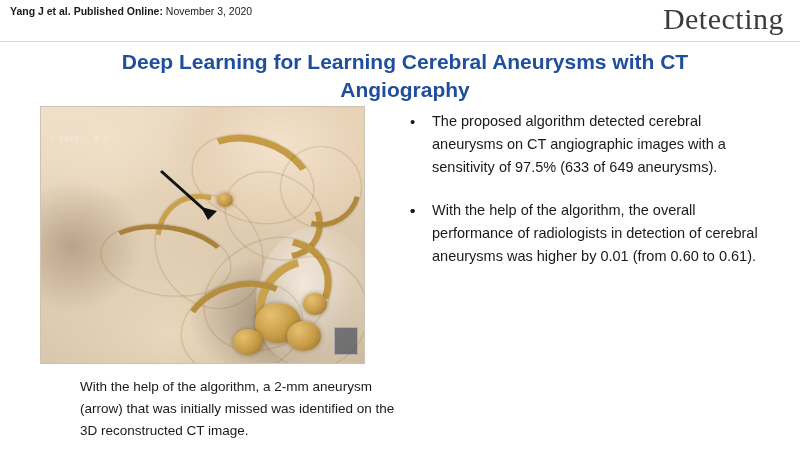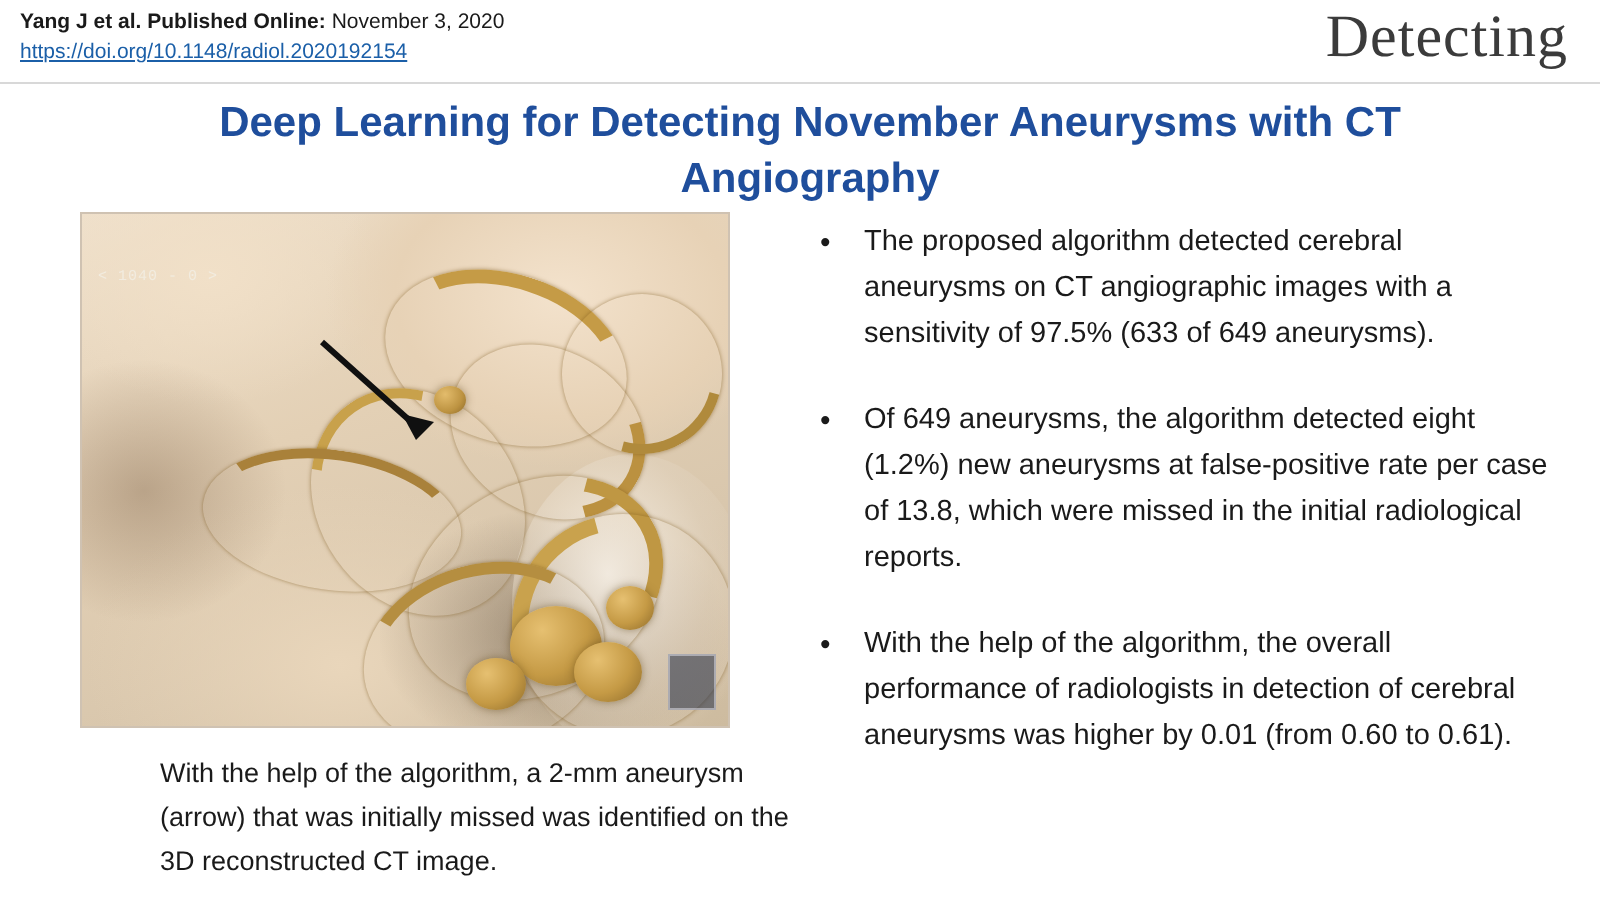--- a/index.html
+++ b/index.html
@@ -212,25 +212,24 @@
 <body>
 
 <div class="slide">
 
   <div class="header">
     <div class="citation">
       <span class="authors">Yang J et al.</span>
       <span class="authors">Published Online:</span>
       <span>November 3, 2020</span>
     </div>
-    <a class="doi-link" href="#">https://doi.org/10.1148/radiol.2020192154</a>
     <div class="brand">Detecting</div>
   </div>
 
-  <div class="title">Deep Learning for Detecting November Aneurysms with CT Angiography</div>
+  <div class="title">Deep Learning for Learning Cerebral Aneurysms with CT Angiography</div>
 
   <div class="figure-wrap">
     <div class="figure">
       <div class="fig-bg"></div>
       <div class="fig-dark-left"></div>
       <div class="fig-dark-bottom"></div>
       <div class="skull-edge"></div>
 
       <div class="vessel v1"></div>
       <div class="vessel v2"></div>
@@ -259,21 +258,20 @@
 
   <div class="caption">With the help of the algorithm, a 2-mm aneurysm (arrow) that was initially missed was identified on the 3D reconstructed CT image.</div>
 
   <div class="bullets">
     <div class="bullet">
       <span class="dot">•</span>
       <span>The proposed algorithm detected cerebral aneurysms on CT angiographic images with a sensitivity of 97.5% (633 of 649 aneurysms).</span>
     </div>
     <div class="bullet">
       <span class="dot">•</span>
-      <span>Of 649 aneurysms, the algorithm detected eight (1.2%) new aneurysms at false-positive rate per case of 13.8, which were missed in the initial radiological reports.</span>
     </div>
     <div class="bullet">
       <span class="dot">•</span>
       <span>With the help of the algorithm, the overall performance of radiologists in detection of cerebral aneurysms was higher by 0.01 (from 0.60 to 0.61).</span>
     </div>
   </div>
 
 </div>
 
 </body></html>

